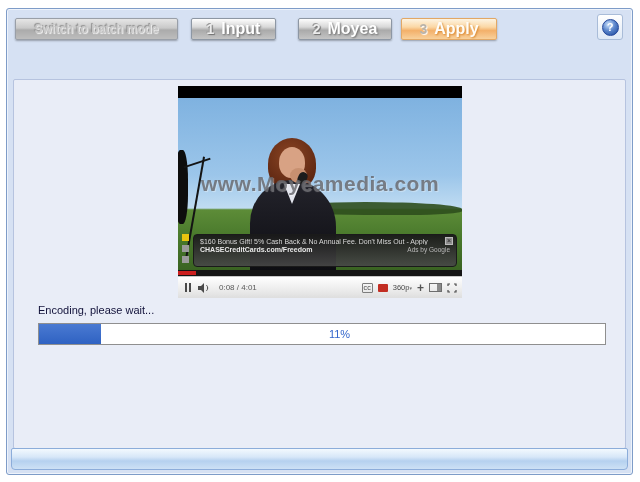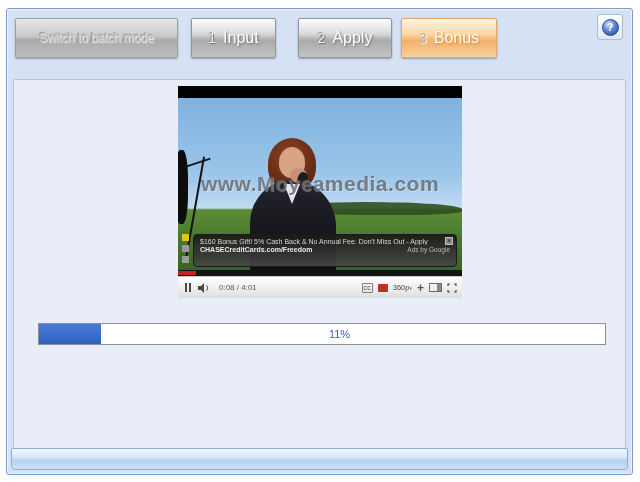--- a/index.html
+++ b/index.html
@@ -19,21 +19,21 @@
   .window-title { position:absolute; left:0; right:0; top:5px; text-align:center;
     font-size:12px; color:#3a5a9c; }
   .tb-btns { position:absolute; right:7px; top:4px; display:flex; gap:4px; }
   .tb-btn { width:16px; height:16px; border-radius:50%;
     background:radial-gradient(circle at 35% 28%, #cfe2f8 0 18%, #7fa7dd 40%, #3465b0 75%, #1f4a8f 100%);
     border:1px solid #2a4f96; color:#eaf2ff; font-size:9px; font-weight:bold;
     display:flex; align-items:center; justify-content:center; line-height:1; cursor:pointer; }
 
   
   .toolbar { position:relative; height:44px; }
-  .btn { position:absolute; top:9px; height:40px; border-radius:2px; font-weight:normal;
+  .btn { position:absolute; top:9px; height:22px; border-radius:2px; font-weight:bold;
     display:flex; align-items:center; justify-content:center; gap:7px; cursor:pointer;
     box-shadow:0 1px 2px rgba(0,0,0,.3); }
   .btn-batch { left:8px; width:163px;
     background:linear-gradient(180deg,#e6e6e6,#c9c9c9 45%,#ababab 55%,#bdbdbd);
     border:1px solid #999fa8; color:#c9c9c9; font-size:12px;
     text-shadow:1px 1px 1px #f2f2f2, -1px -1px 1px #8f8f8f; }
   .btn-step { background:linear-gradient(180deg,#fdfdfd,#d8d8d8 40%,#aaaaaa 56%,#c4c4c4);
     border:1px solid #8d97a4; }
   .btn-step .num { font-size:14px; color:#ececec; text-shadow:1px 1px 1px #6f6f6f, -1px -1px 0 #9a9a9a; }
   .btn-step .lbl { font-size:16px; color:#ffffff; text-shadow:1px 1px 2px #6f6f6f; }
@@ -143,25 +143,25 @@
 
 
   <div class="toolbar">
     <div class="btn btn-batch">Switch to batch mode</div>
     <div class="btn btn-step btn-input">
       <span class="num">1</span>
       <span class="lbl">Input</span>
     </div>
     <div class="btn btn-step btn-export">
       <span class="num">2</span>
-      <span class="lbl">Apply</span>
+      <span class="lbl">Moyea</span>
     </div>
     <div class="btn btn-step btn-stop">
       <span class="num">3</span>
-      <span class="lbl">Bonus</span>
+      <span class="lbl">Apply</span>
     </div>
     <div class="btn-help">
       <div class="help-circle">?</div>
     </div>
   </div>
 
   <div class="panel">
 
     <div class="video-frame">
       <div class="letterbox"></div>
@@ -223,20 +223,21 @@
             <i></i>
           </span>
         <span class="ctrl-icon">
           <svg width="10" height="10" viewBox="0 0 10 10">
             <path d="M1 3V1h2M7 1h2v2M9 7v2H7M3 9H1V7" stroke="#4a4a4a" stroke-width="1.2" fill="none"></path>
           </svg>
         </span>
       </div>
     </div>
 
+    <div class="encoding-text">Encoding, please wait...</div>
 
     <div class="progress-bar">
       <div class="progress-fill" style="width: 11%;"></div>
       <div class="progress-label">11%</div>
     </div>
 
   </div>
 
   <div class="statusbar"></div>
 

